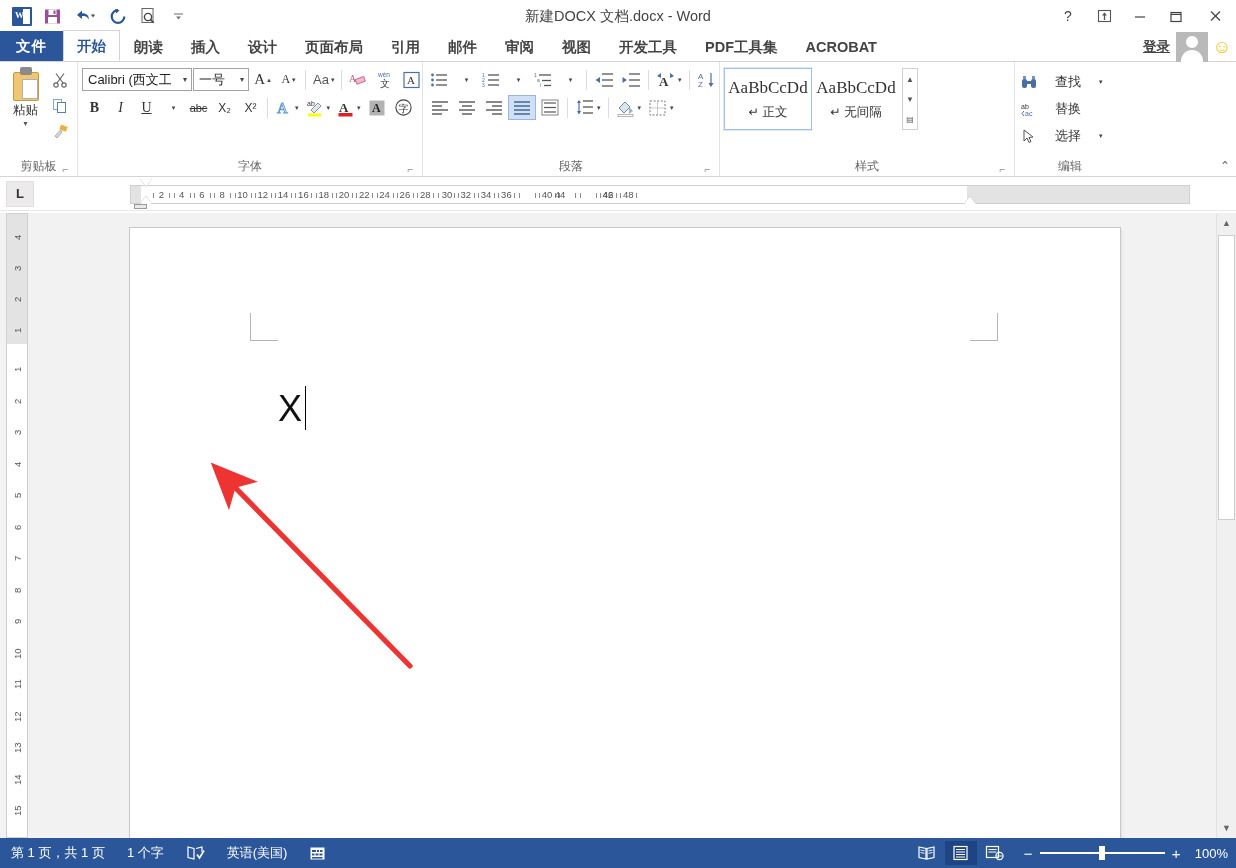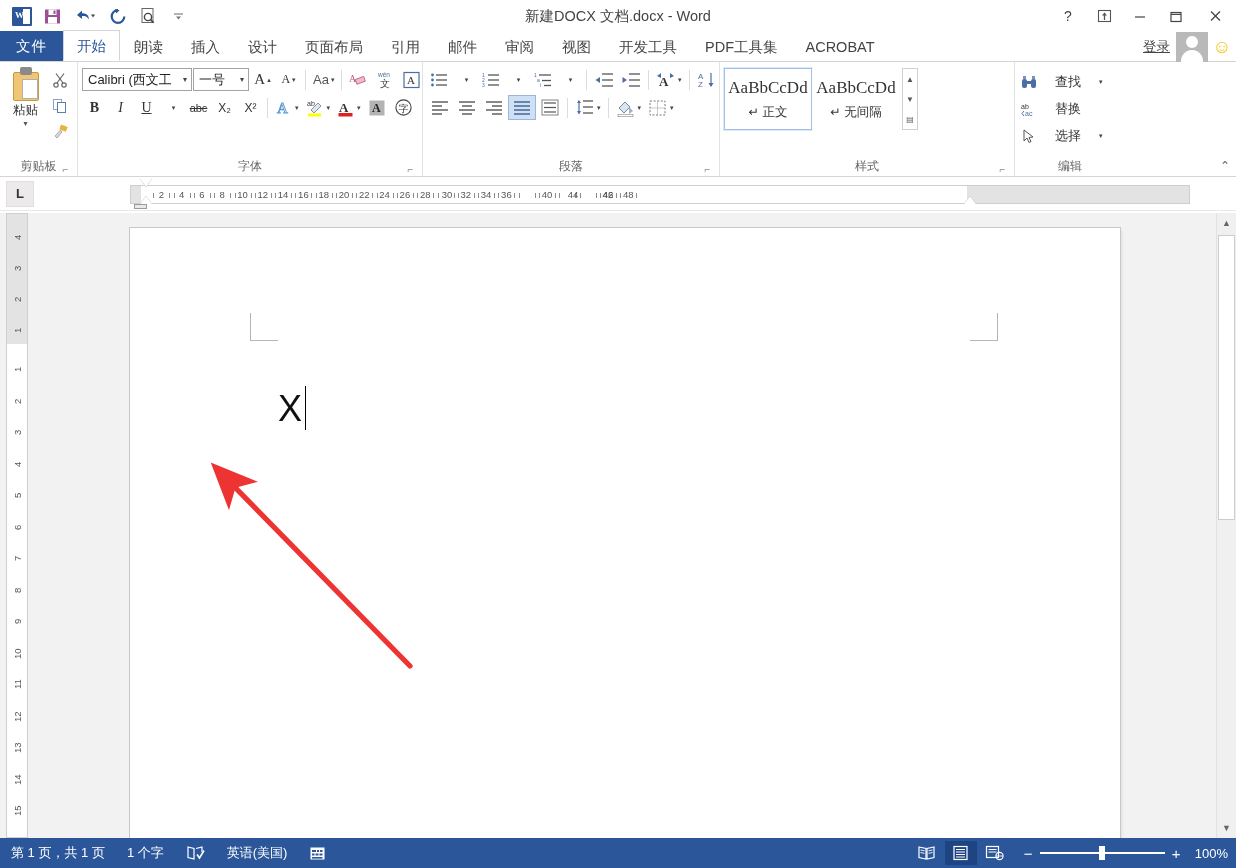--- a/index.html
+++ b/index.html
@@ -46,21 +46,21 @@
   }
   .wc {
     width: 36px; height: 32px; display: flex; align-items: center; justify-content: center;
     color: #444; font-size: 14px;
   }
   .wc.close { width: 42px; }
 
   
   .tabstrip {
     position: relative; height: 30px; background: #ffffff;
-    display: flex; align-items: flex-end; border-bottom: 1px solid #d4d4d4;
+    display: flex; align-items: flex-end; border-bottom: 1px solid #d4d4d4; font-weight: bold;
   }
   .tab-file {
     background: #2b579a; color: #fff; height: 30px; line-height: 30px;
     padding: 0 16px; font-size: 14.5px; letter-spacing:1px;
   }
   .tab {
     height: 30px; line-height: 30px; padding: 0 13px; font-size: 14.5px;
     color: #444; border: 1px solid transparent; border-bottom: none;
     position: relative; top: 0;
   }
@@ -847,21 +847,21 @@
         <div class="tickmark" style="left: 383.4px;"></div>
         <div class="ticklabel" style="left: 395.7px; margin-top: 12px;">38</div>
         <div class="tickmark" style="left: 387.7px;"></div>
         <div class="tickmark" style="left: 403.7px;"></div>
         <div class="ticklabel" style="left: 416px;">40</div>
         <div class="tickmark" style="left: 408px;"></div>
         <div class="tickmark" style="left: 424px;"></div>
         <div class="ticklabel" style="left: 444px; margin-left: 33px;">42</div>
         <div class="tickmark" style="left: 428.3px;"></div>
         <div class="tickmark" style="left: 444.3px;"></div>
-        <div class="ticklabel" style="left: 442px;">44</div>
+        <div class="ticklabel" style="left: 429px;">44</div>
         <div class="tickmark" style="left: 448.6px;"></div>
         <div class="tickmark" style="left: 464.6px;"></div>
         <div class="ticklabel" style="left: 476.9px;">46</div>
         <div class="tickmark" style="left: 468.9px;"></div>
         <div class="tickmark" style="left: 484.9px;"></div>
         <div class="ticklabel" style="left: 497.2px;">48</div>
         <div class="tickmark" style="left: 489.2px;"></div>
         <div class="tickmark" style="left: 505.2px;"></div>
       </div>
     <div class="indent-top"></div>

